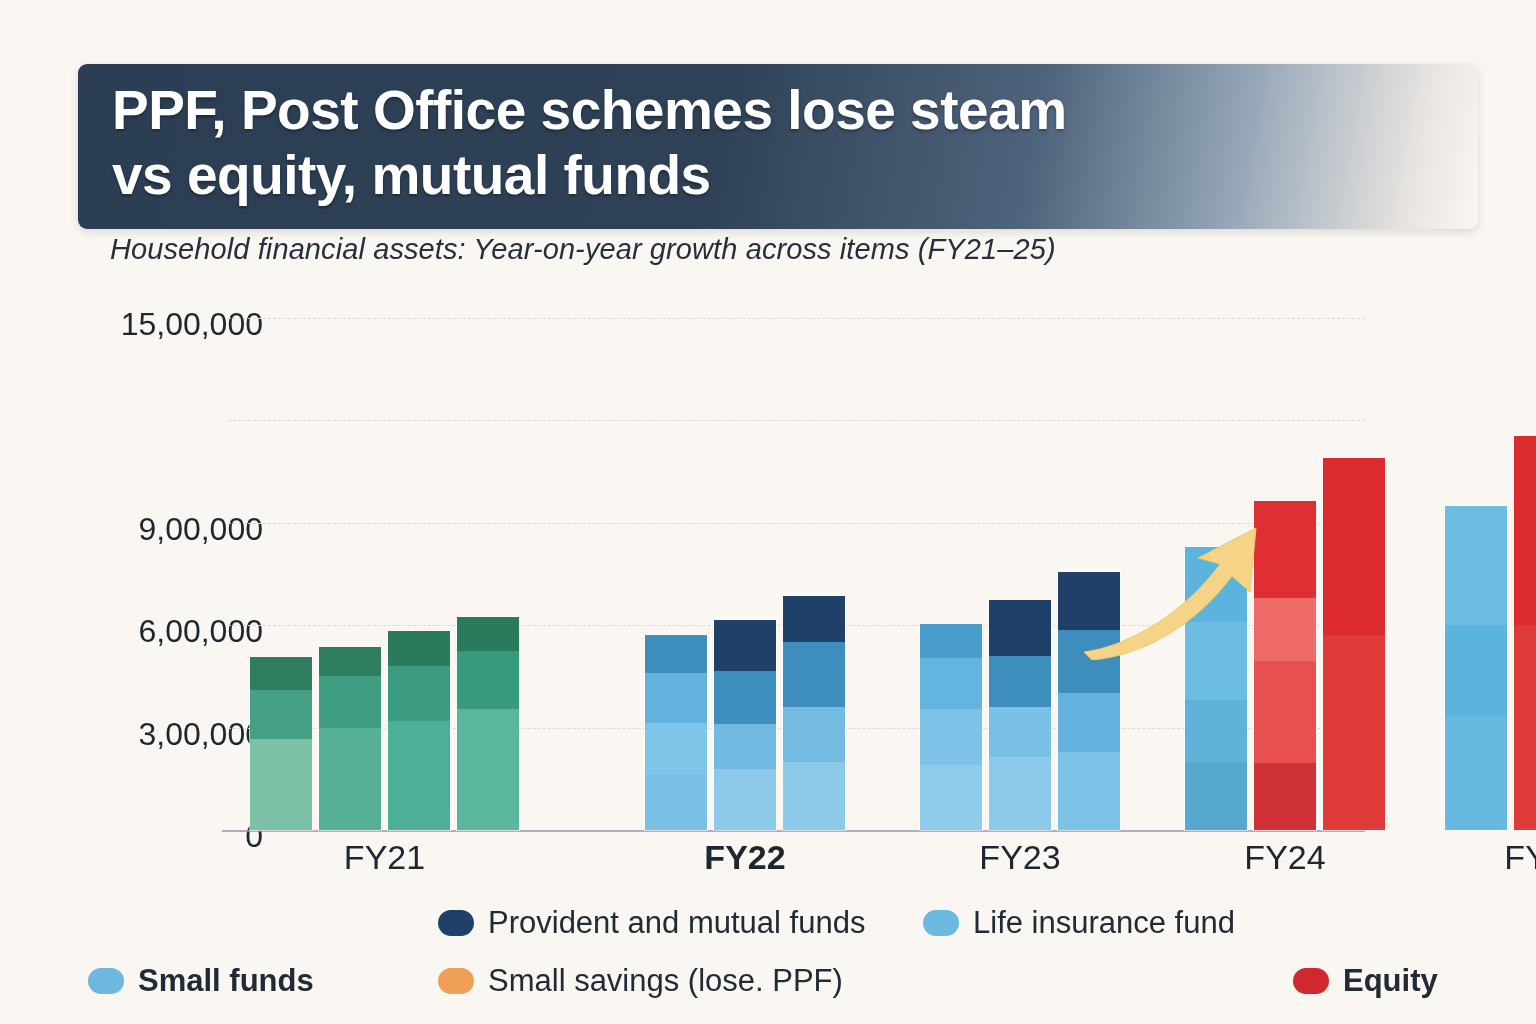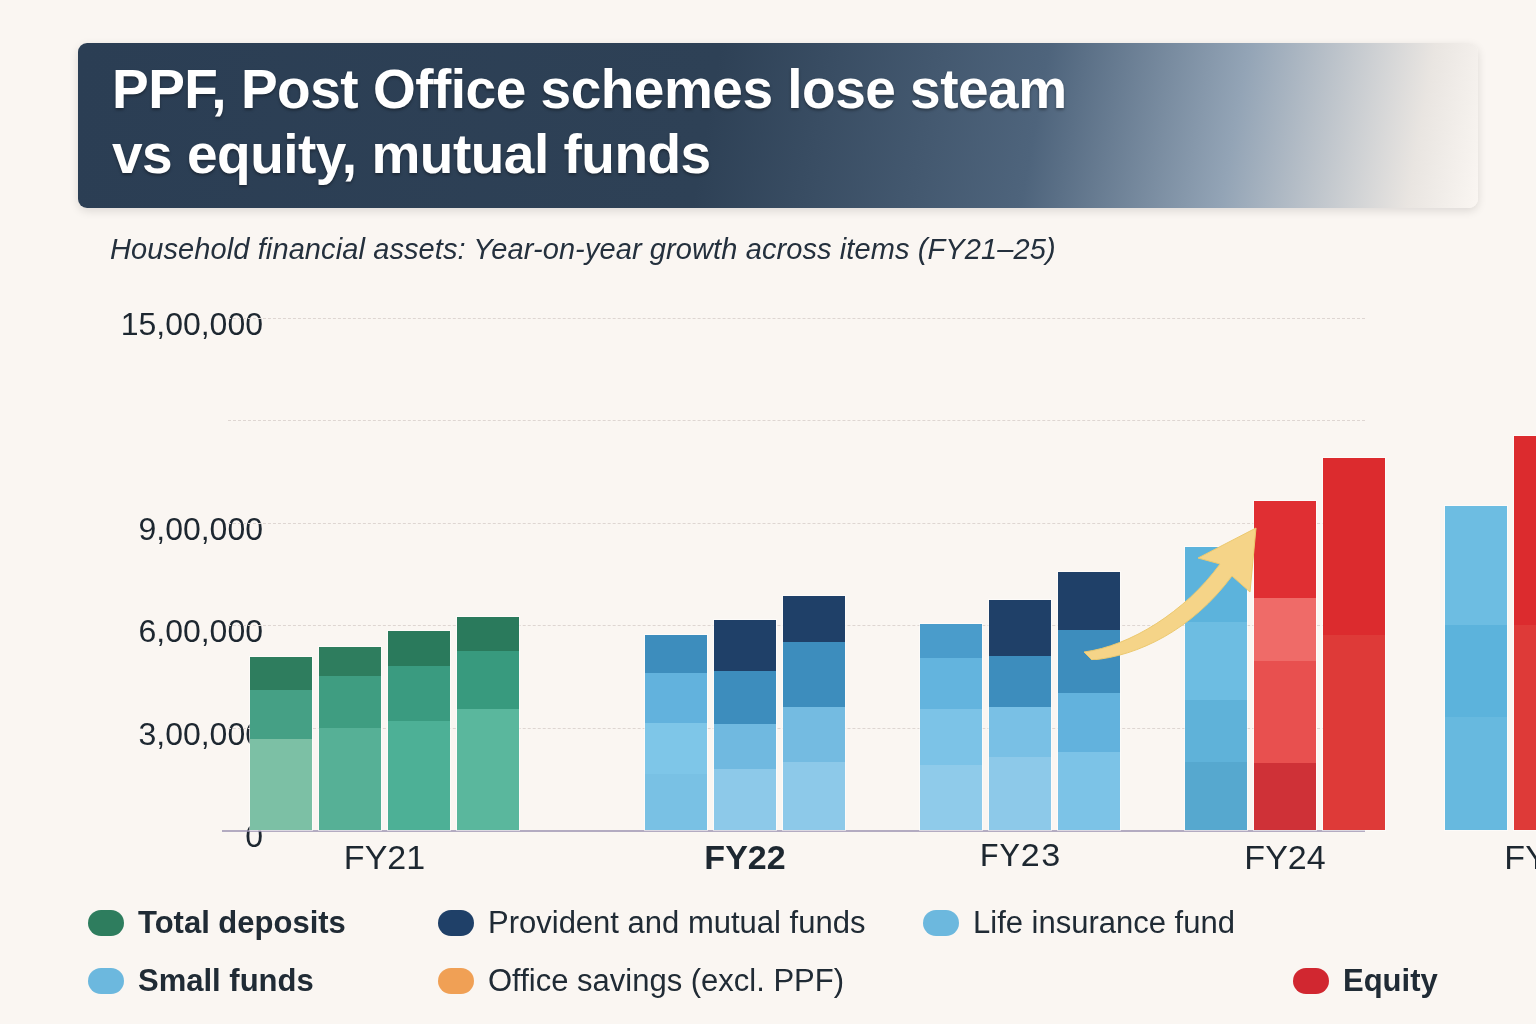--- a/index.html
+++ b/index.html
@@ -6,21 +6,21 @@
   body{
     width:1536px;height:1024px;overflow:hidden;
     background:#faf6f2;
     font-family:"Liberation Sans", sans-serif;
     position:relative;
   }
   #stage{position:absolute;inset:0;}
 
   
   .title-banner{
-    position:absolute;left:78px;top:43px;width:1400px;height:165px;
+    position:absolute;left:78px;top:64px;width:1400px;height:165px;
     border-radius:9px;
     background:linear-gradient(100deg,#2b3e54 0%,#2e4156 45%,#4e647c 68%,#93a4b6 82%,#e9e5e1 95%,#faf6f2 100%);
     box-shadow:0 3px 10px rgba(0,0,0,.12);
     overflow:hidden;
   }
   .title-text{
     position:absolute;left:34px;top:14px;right:20px;
     color:#ffffff;
     font-size:55px;line-height:1.18;
     font-weight:700;letter-spacing:-0.5px;
@@ -182,51 +182,47 @@
       </div>
       <div class="bar" style="left: 1286px; width: 62px; height: 394.24px;">
         <div class="seg" style="height: 204.8px; background: rgb(222, 58, 56);"></div>
         <div class="seg" style="height: 189.44px; background: rgb(220, 43, 46);"></div>
       </div>
     </div>
 
   <div class="xlabels" id="xlabels">
       <div class="xlabel" style="left: 156.5px;">FY21</div>
       <div class="xlabel" style="left: 517px; font-weight: bold;">FY22</div>
-      <div class="xlabel" style="left: 792px; font-family: Liberation Mono, monospace;">FY23</div>
+      <div class="xlabel" style="left: 792px;">FY23</div>
       <div class="xlabel" style="left: 1057px;">FY24</div>
       <div class="xlabel" style="left: 1317px;">FY25</div>
     </div>
 
   <div class="arrow-layer">
     <svg width="190" height="140" viewBox="0 0 190 140">
       <path d="M4 132 C 50 126, 105 92, 140 44 L 118 38 L 176 8 L 170 72 L 152 56 C 112 110, 58 136, 12 140 Z" fill="#f5d488" stroke="#ecc96f" stroke-width="1"></path>
     </svg>
   </div>
 
   <div class="legend" id="legend">
-      <div class="legend-item" style="left: 0px; top: 0px;">
-        <span class="swatch" style="background: rgb(46, 125, 94);"></span>
-        <span class="legend-label bold">Total deposits</span>
-      </div>
       <div class="legend-item" style="left: 350px; top: 0px;">
         <span class="swatch" style="background: rgb(31, 64, 104);"></span>
         <span class="legend-label">Provident and mutual funds</span>
       </div>
       <div class="legend-item" style="left: 835px; top: 0px;">
         <span class="swatch" style="background: rgb(108, 184, 222);"></span>
         <span class="legend-label">Life insurance fund</span>
       </div>
       <div class="legend-item" style="left: 0px; top: 58px;">
         <span class="swatch" style="background: rgb(108, 184, 222);"></span>
         <span class="legend-label bold">Small funds</span>
       </div>
       <div class="legend-item" style="left: 350px; top: 58px;">
         <span class="swatch" style="background: rgb(240, 160, 85);"></span>
-        <span class="legend-label">Office savings (excl. PPF)</span>
+        <span class="legend-label">Small savings (lose. PPF)</span>
       </div>
       <div class="legend-item" style="left: 1205px; top: 58px;">
         <span class="swatch" style="background: rgb(209, 39, 48);"></span>
         <span class="legend-label bold">Equity</span>
       </div>
     </div>
 
 </div>
 
 </body></html>

